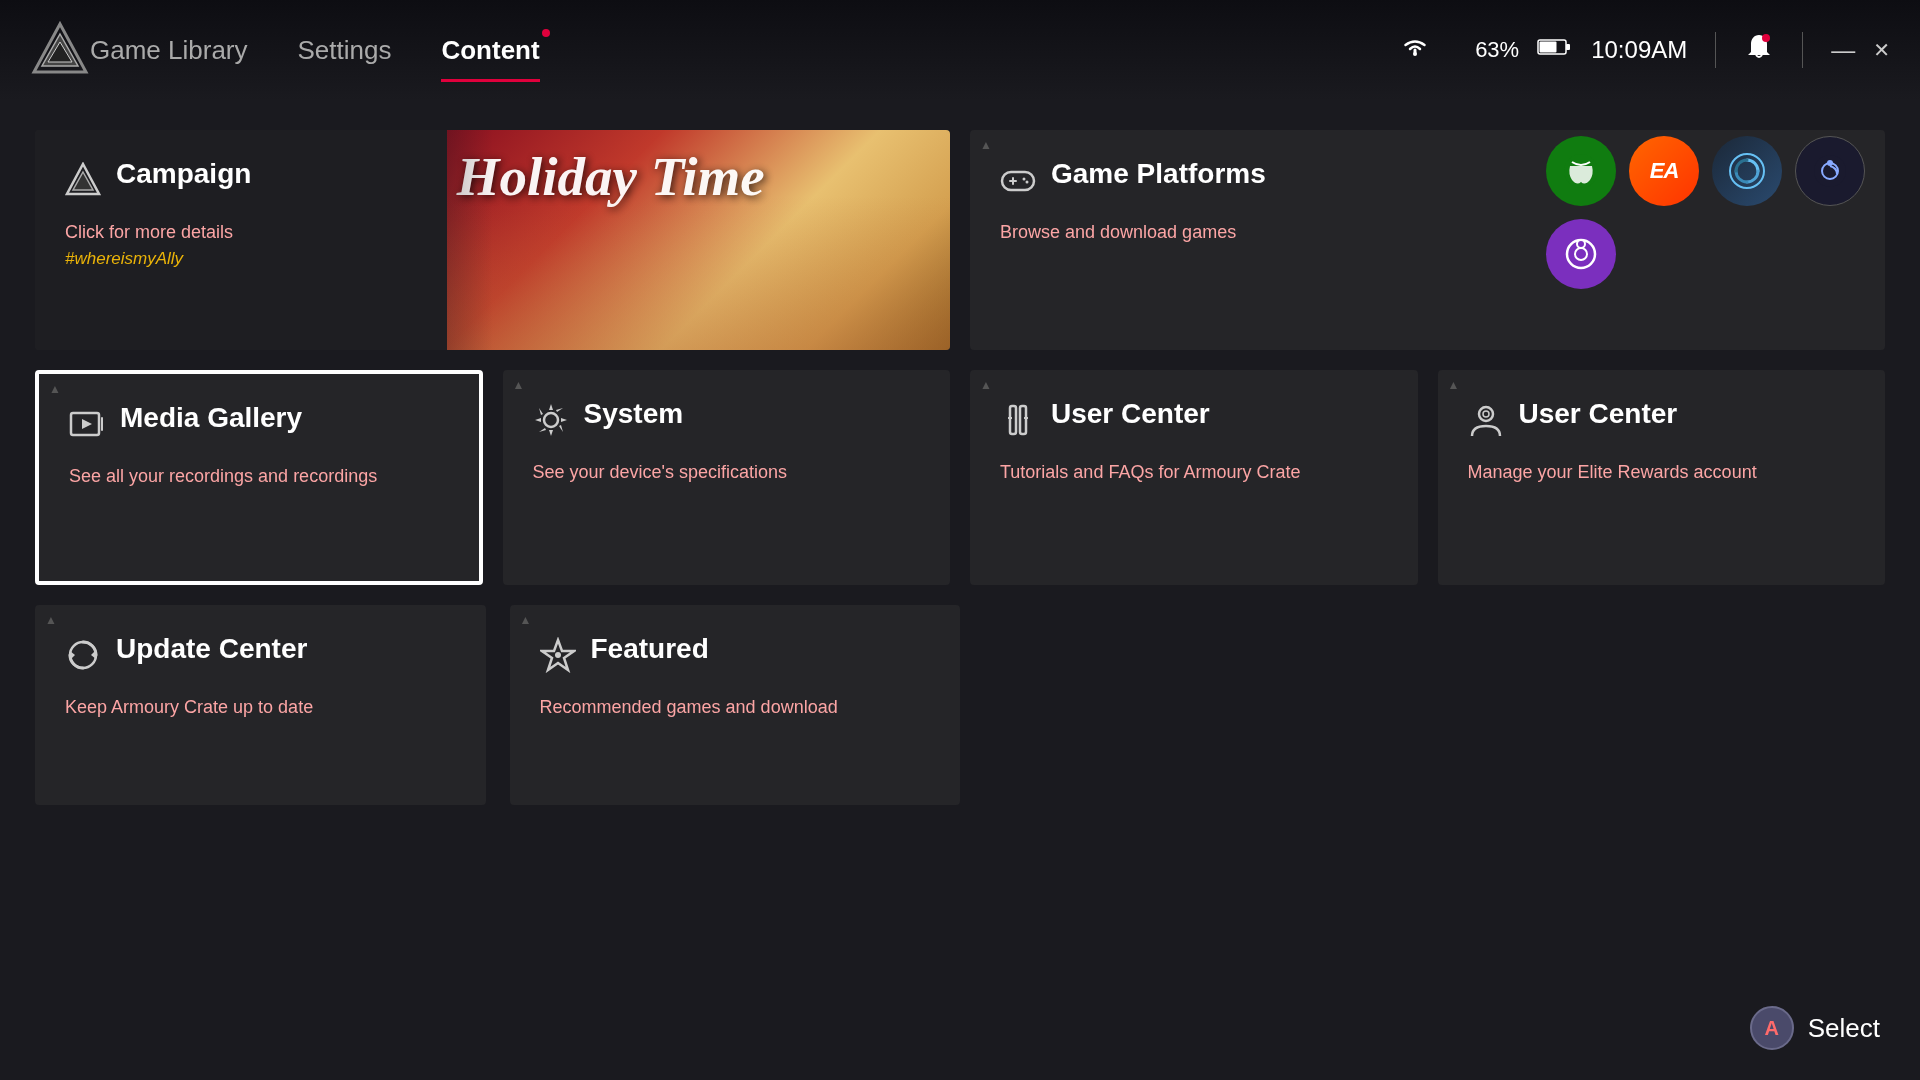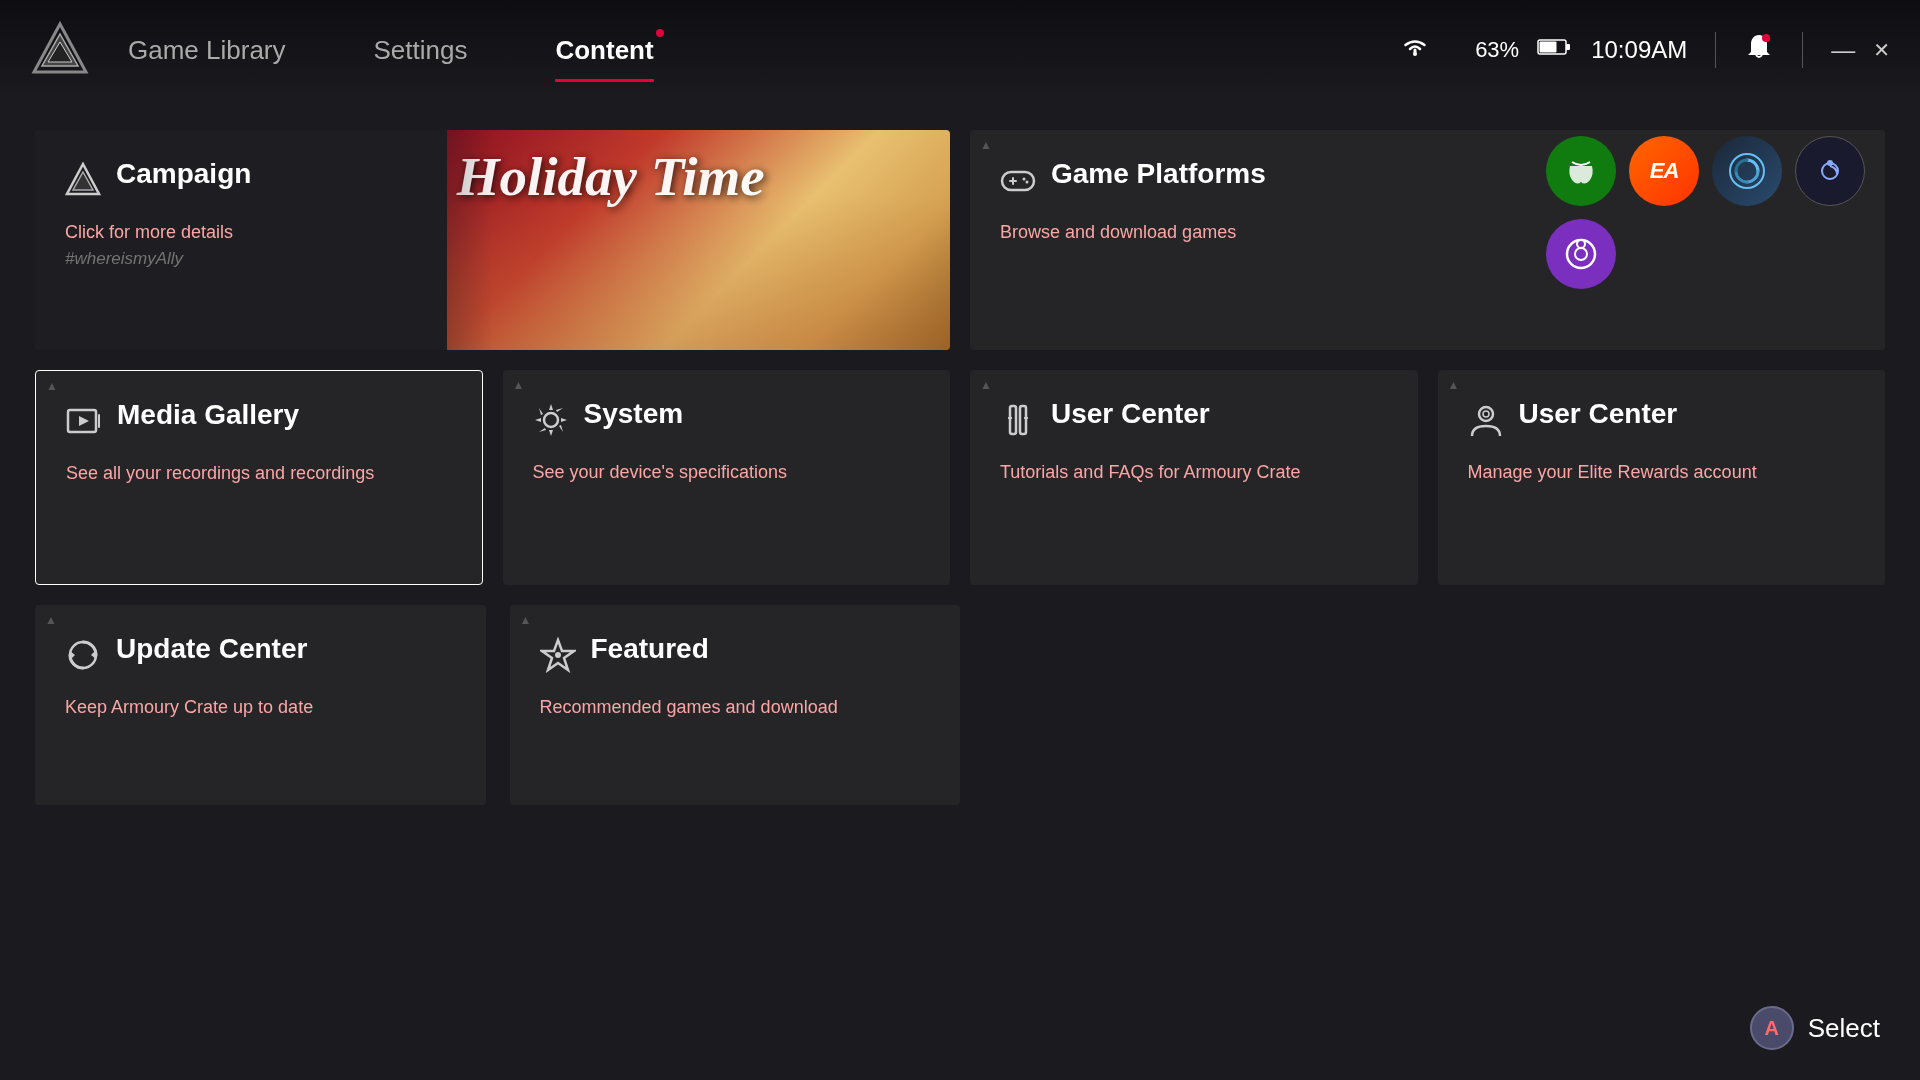--- a/index.html
+++ b/index.html
@@ -22,21 +22,20 @@
       background: linear-gradient(180deg, #0d0d12 0%, #1a1a1f 100%);
       position: relative;
     }
     .nav-item {
       font-size: 26px;
       color: #aaa;
       margin-right: 50px;
       cursor: pointer;
       padding: 10px 0;
       position: relative;
-      margin-left: 38px;
     }
     .nav-item.active {
       color: #fff;
       font-weight: 700;
     }
     .nav-item.active::after {
       content: '';
       position: absolute;
       bottom: -6px;
       left: 0;
@@ -95,21 +94,21 @@
     }
     .card::before {
       content: '▲';
       position: absolute;
       top: 8px;
       left: 10px;
       font-size: 12px;
       color: #555;
     }
     .card-selected {
-      border: 1px solid #ffffff;
+      border: 4px solid #ffffff;
     }
 
     .campaign-card {
       display: flex;
       flex-direction: column;
       justify-content: flex-start;
       background: #1e1e22;
     }
     .campaign-image {
       position: absolute;
@@ -140,21 +139,21 @@
       left: 0;
       top: 0;
       width: 50%;
       height: 100%;
       background: linear-gradient(90deg, #1e1e22 60%, transparent 100%);
       z-index: 1;
     }
     .card-content { position: relative; z-index: 2; }
     .card-title { font-size: 28px; font-weight: 700; margin-bottom: 12px; }
     .card-desc { font-size: 18px; color: #fca5a5; line-height: 1.4; }
-    .card-tag { font-size: 17px; color: #737373; font-style: italic; margin-top: 4px; }
+    .card-tag { font-size: 17px; color: #eab308; font-style: italic; margin-top: 4px; }
 
     
     .platforms-card {
       display: flex;
       position: relative;
     }
     .platforms-left {
       flex: 1;
       display: flex;
       flex-direction: column;

